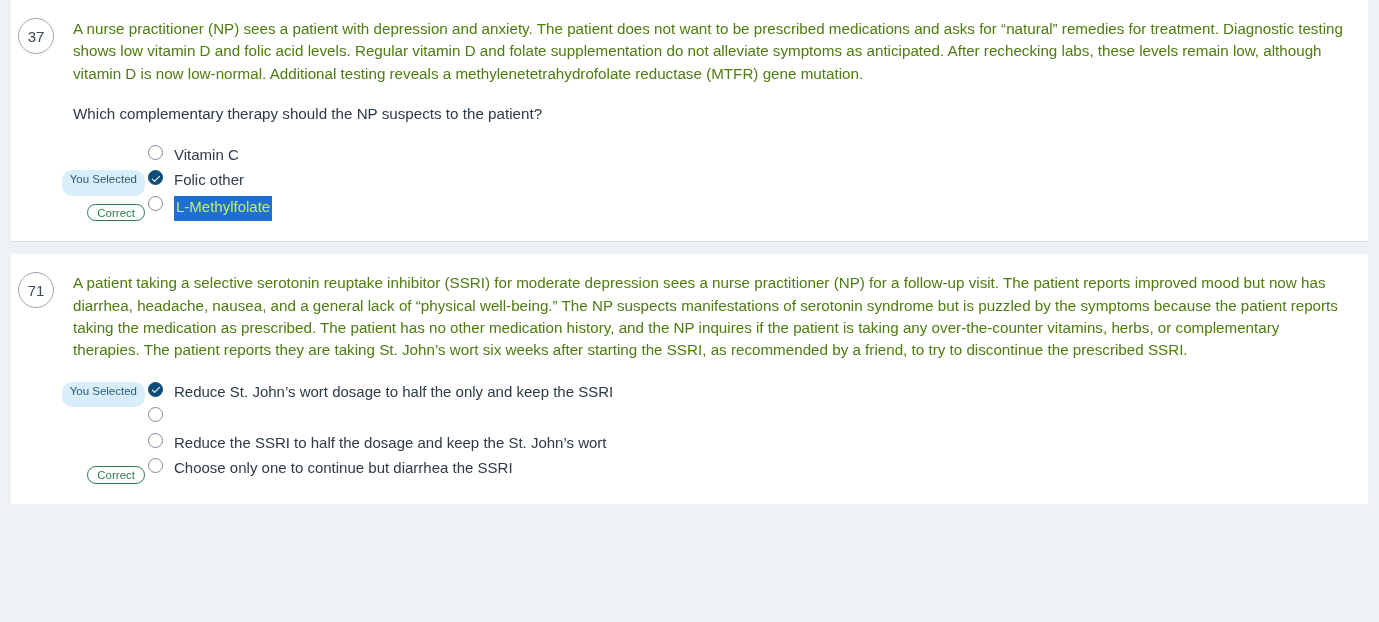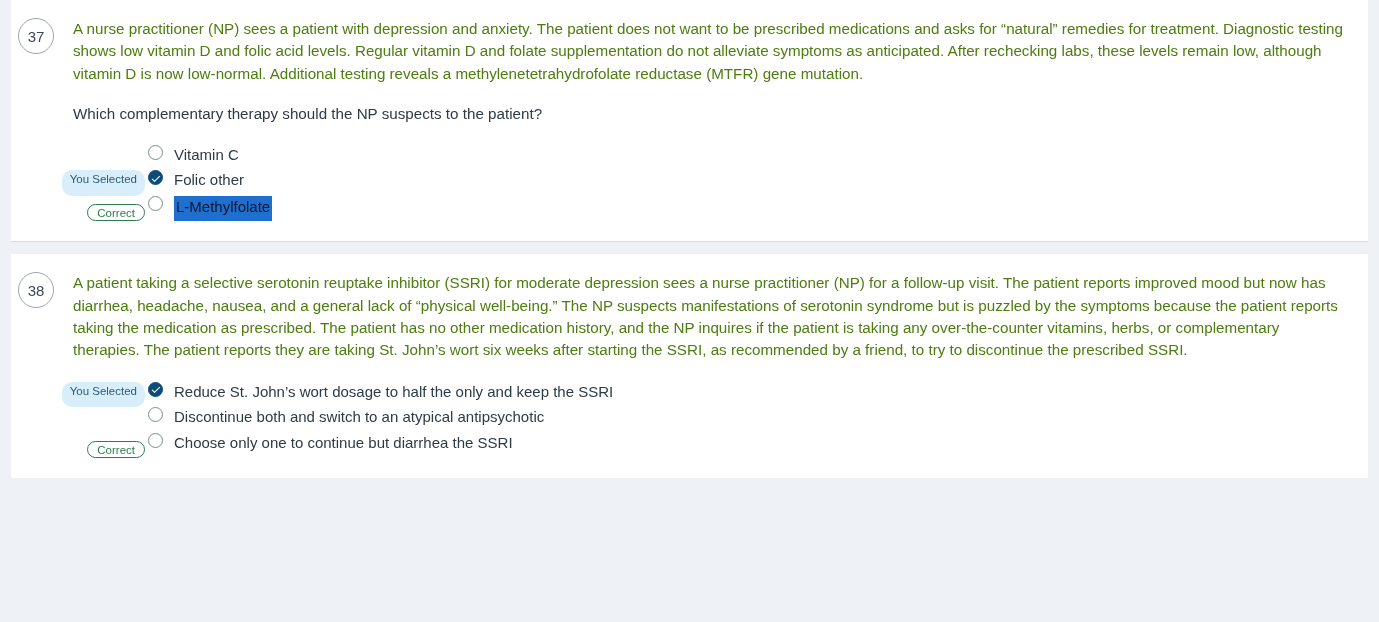--- a/index.html
+++ b/index.html
@@ -131,21 +131,21 @@
     border-bottom: 1.7px solid #ffffff;
     transform: rotate(-45deg);
   }
   .answer-label {
     font-size: 15px;
     color: #2d3b45;
     line-height: 20px;
   }
   .answer-label.highlight {
     background: #1f6fd0;
-    color: #0f172a;
+    color: #bef264;
     padding: 1px 2px;
   }
   .bottom-strip {
     position: absolute;
     left: 0;
     top: 604px;
     width: 1379px;
     height: 18px;
     background: #eef2f6;
   }
@@ -209,39 +209,43 @@
           </div>
         </div>
       </div>
     </div>
 
     <div class="q-divider"></div>
     <div class="q-gap"></div>
 
     <div class="question-block">
       <div class="q-inner">
-        <div class="qnum">38</div>
+        <div class="qnum">71</div>
         <div class="qbody">
           <div class="stem">A patient taking a selective serotonin reuptake inhibitor (SSRI) for moderate depression sees a nurse practitioner (NP) for a follow-up visit. The patient reports improved mood but now has diarrhea, headache, nausea, and a general lack of “physical well-being.” The NP suspects manifestations of serotonin syndrome but is puzzled by the symptoms because the patient reports taking the medication as prescribed. The patient has no other medication history, and the NP inquires if the patient is taking any over-the-counter vitamins, herbs, or complementary therapies. The patient reports they are taking St. John’s wort six weeks after starting the SSRI, as recommended by a friend, to try to discontinue the prescribed SSRI.</div>
           <div class="answers">
 
             <div class="answer-row">
               <div class="tag-slot">
                 <span class="tag tag-selected">You Selected</span>
               </div>
               <div class="radio checked"></div>
               <div class="answer-label">Reduce St. John’s wort dosage to half the only and keep the SSRI</div>
             </div>
 
             <div class="answer-row">
               <div class="tag-slot"></div>
               <div class="radio"></div>
-              <div class="answer-label">Discontinue both and switch to an atypical antipsychotic</div>
-            </div>
-
+            </div>
+
+            <div class="answer-row">
+              <div class="tag-slot"></div>
+              <div class="radio"></div>
+              <div class="answer-label">Reduce the SSRI to half the dosage and keep the St. John’s wort</div>
+            </div>
 
             <div class="answer-row">
               <div class="tag-slot">
                 <span class="tag tag-correct">Correct</span>
               </div>
               <div class="radio"></div>
               <div class="answer-label">Choose only one to continue but diarrhea the SSRI</div>
             </div>
 
           </div>

